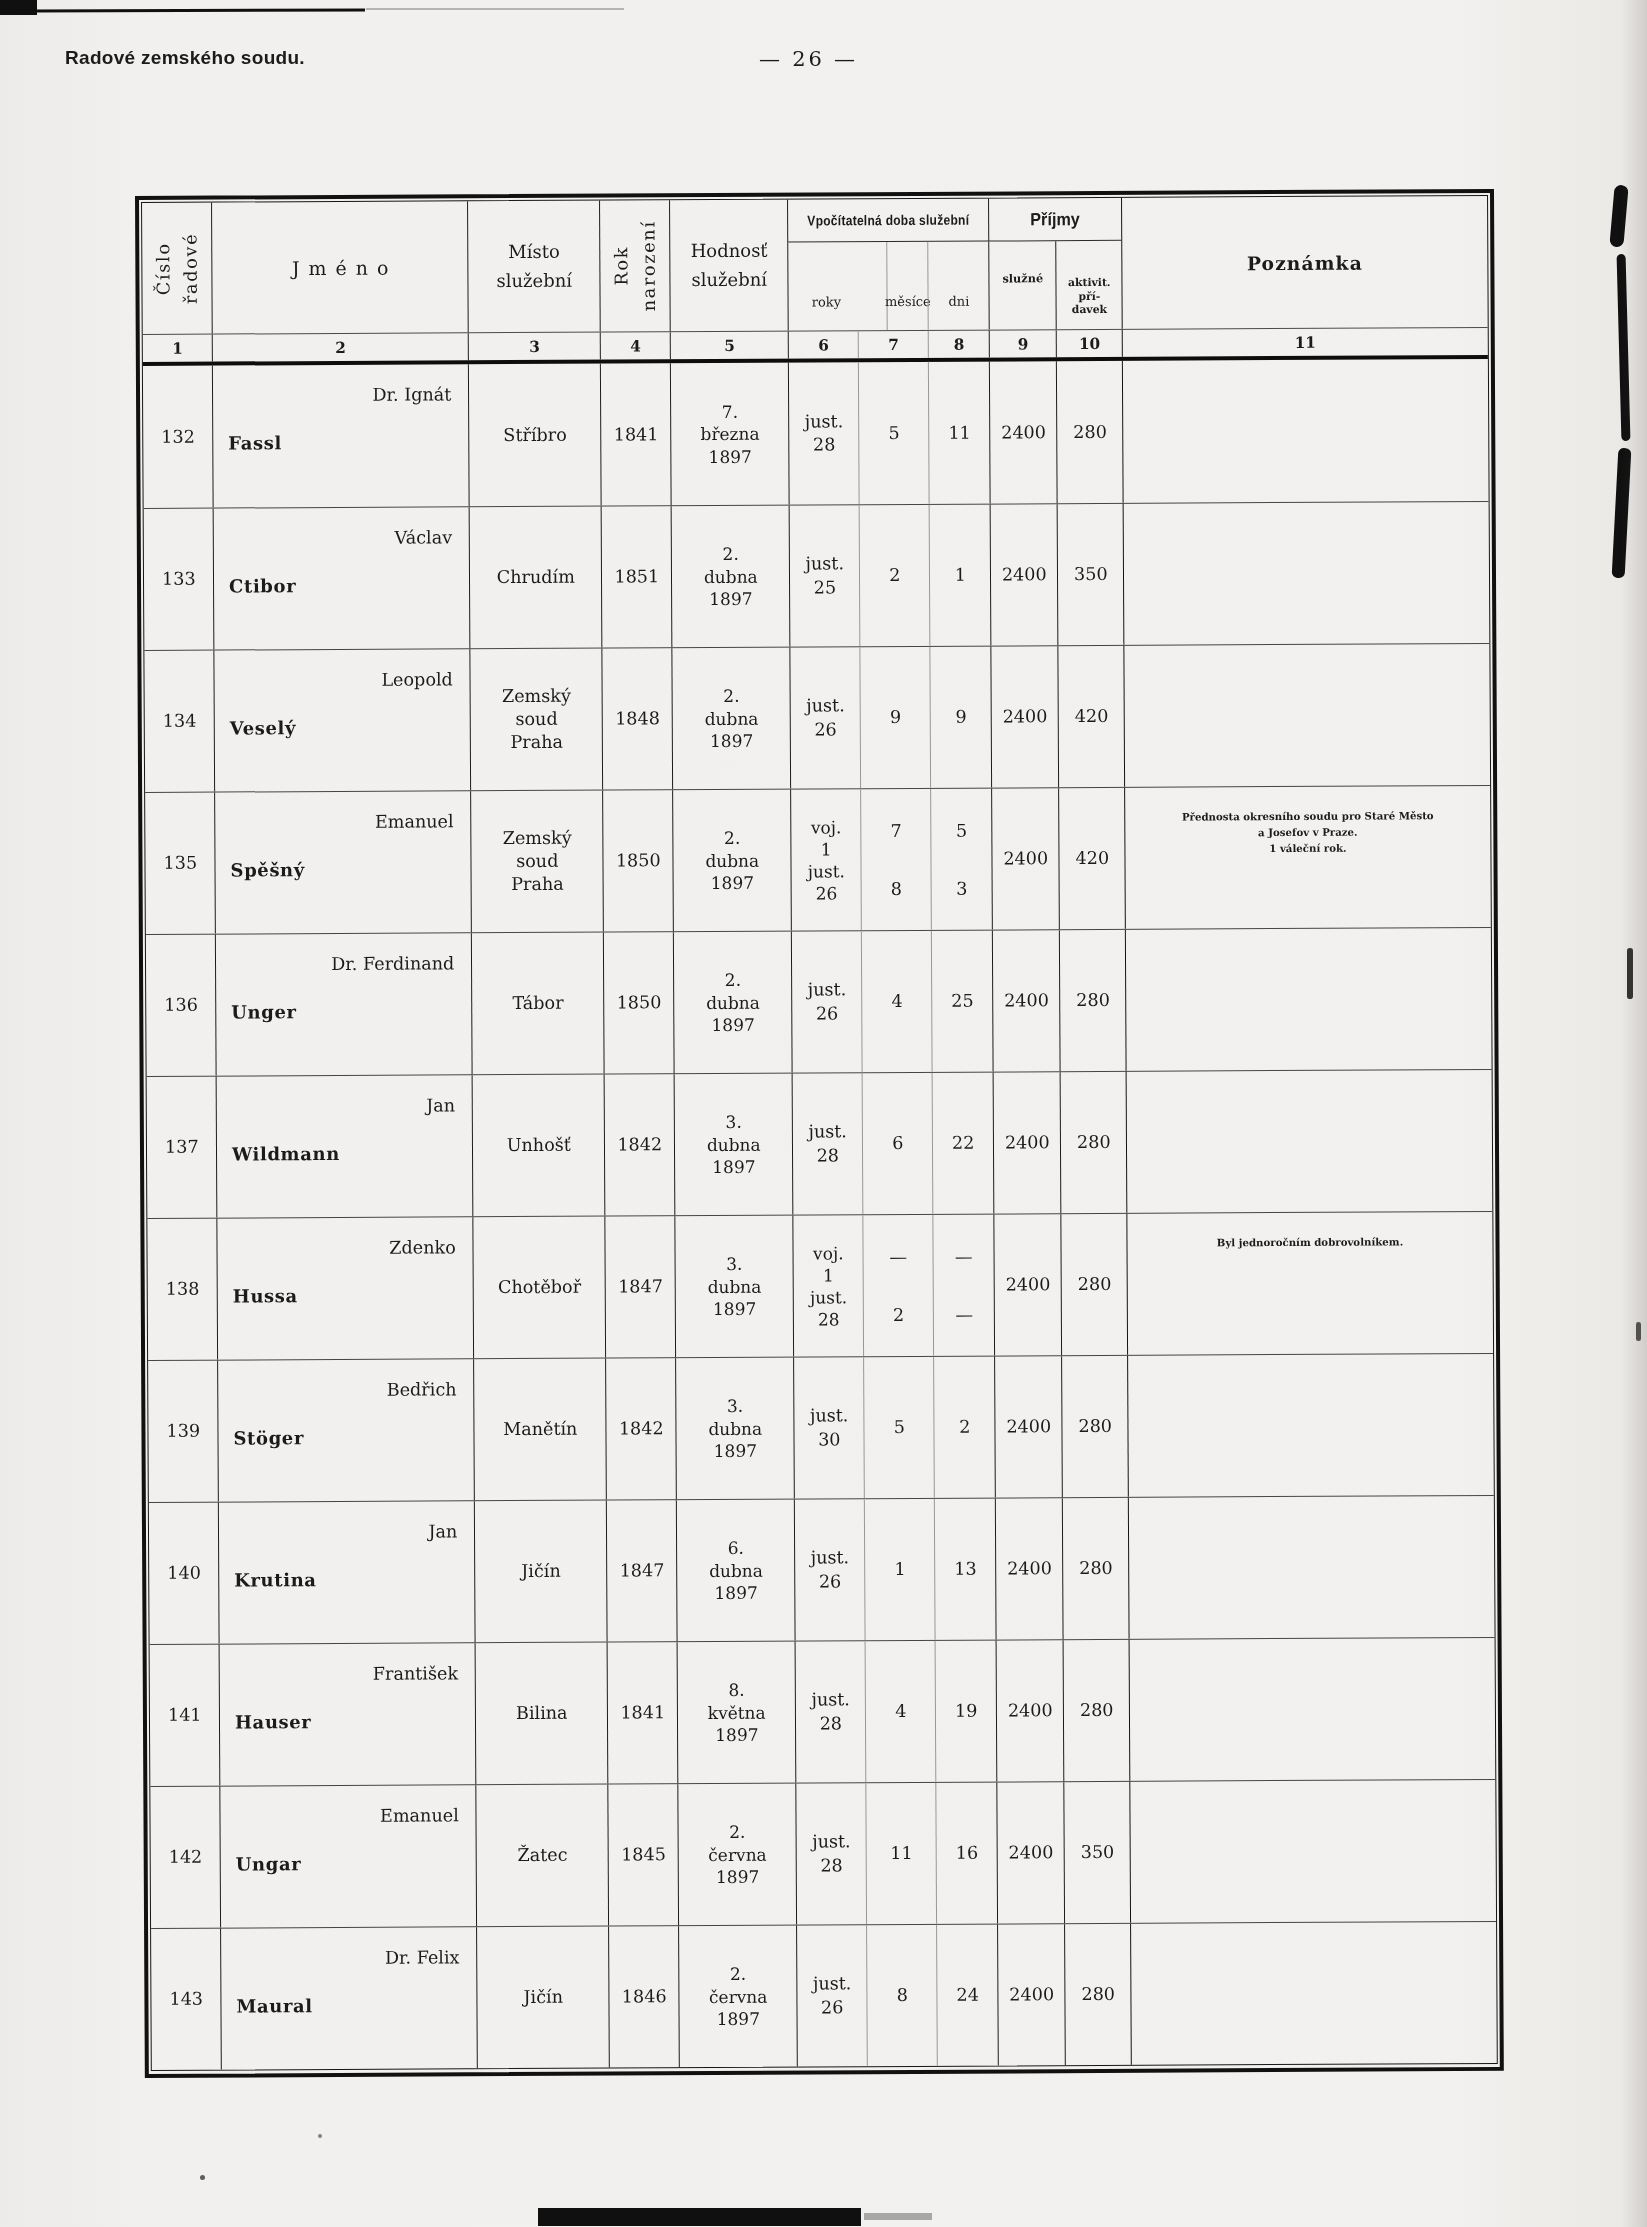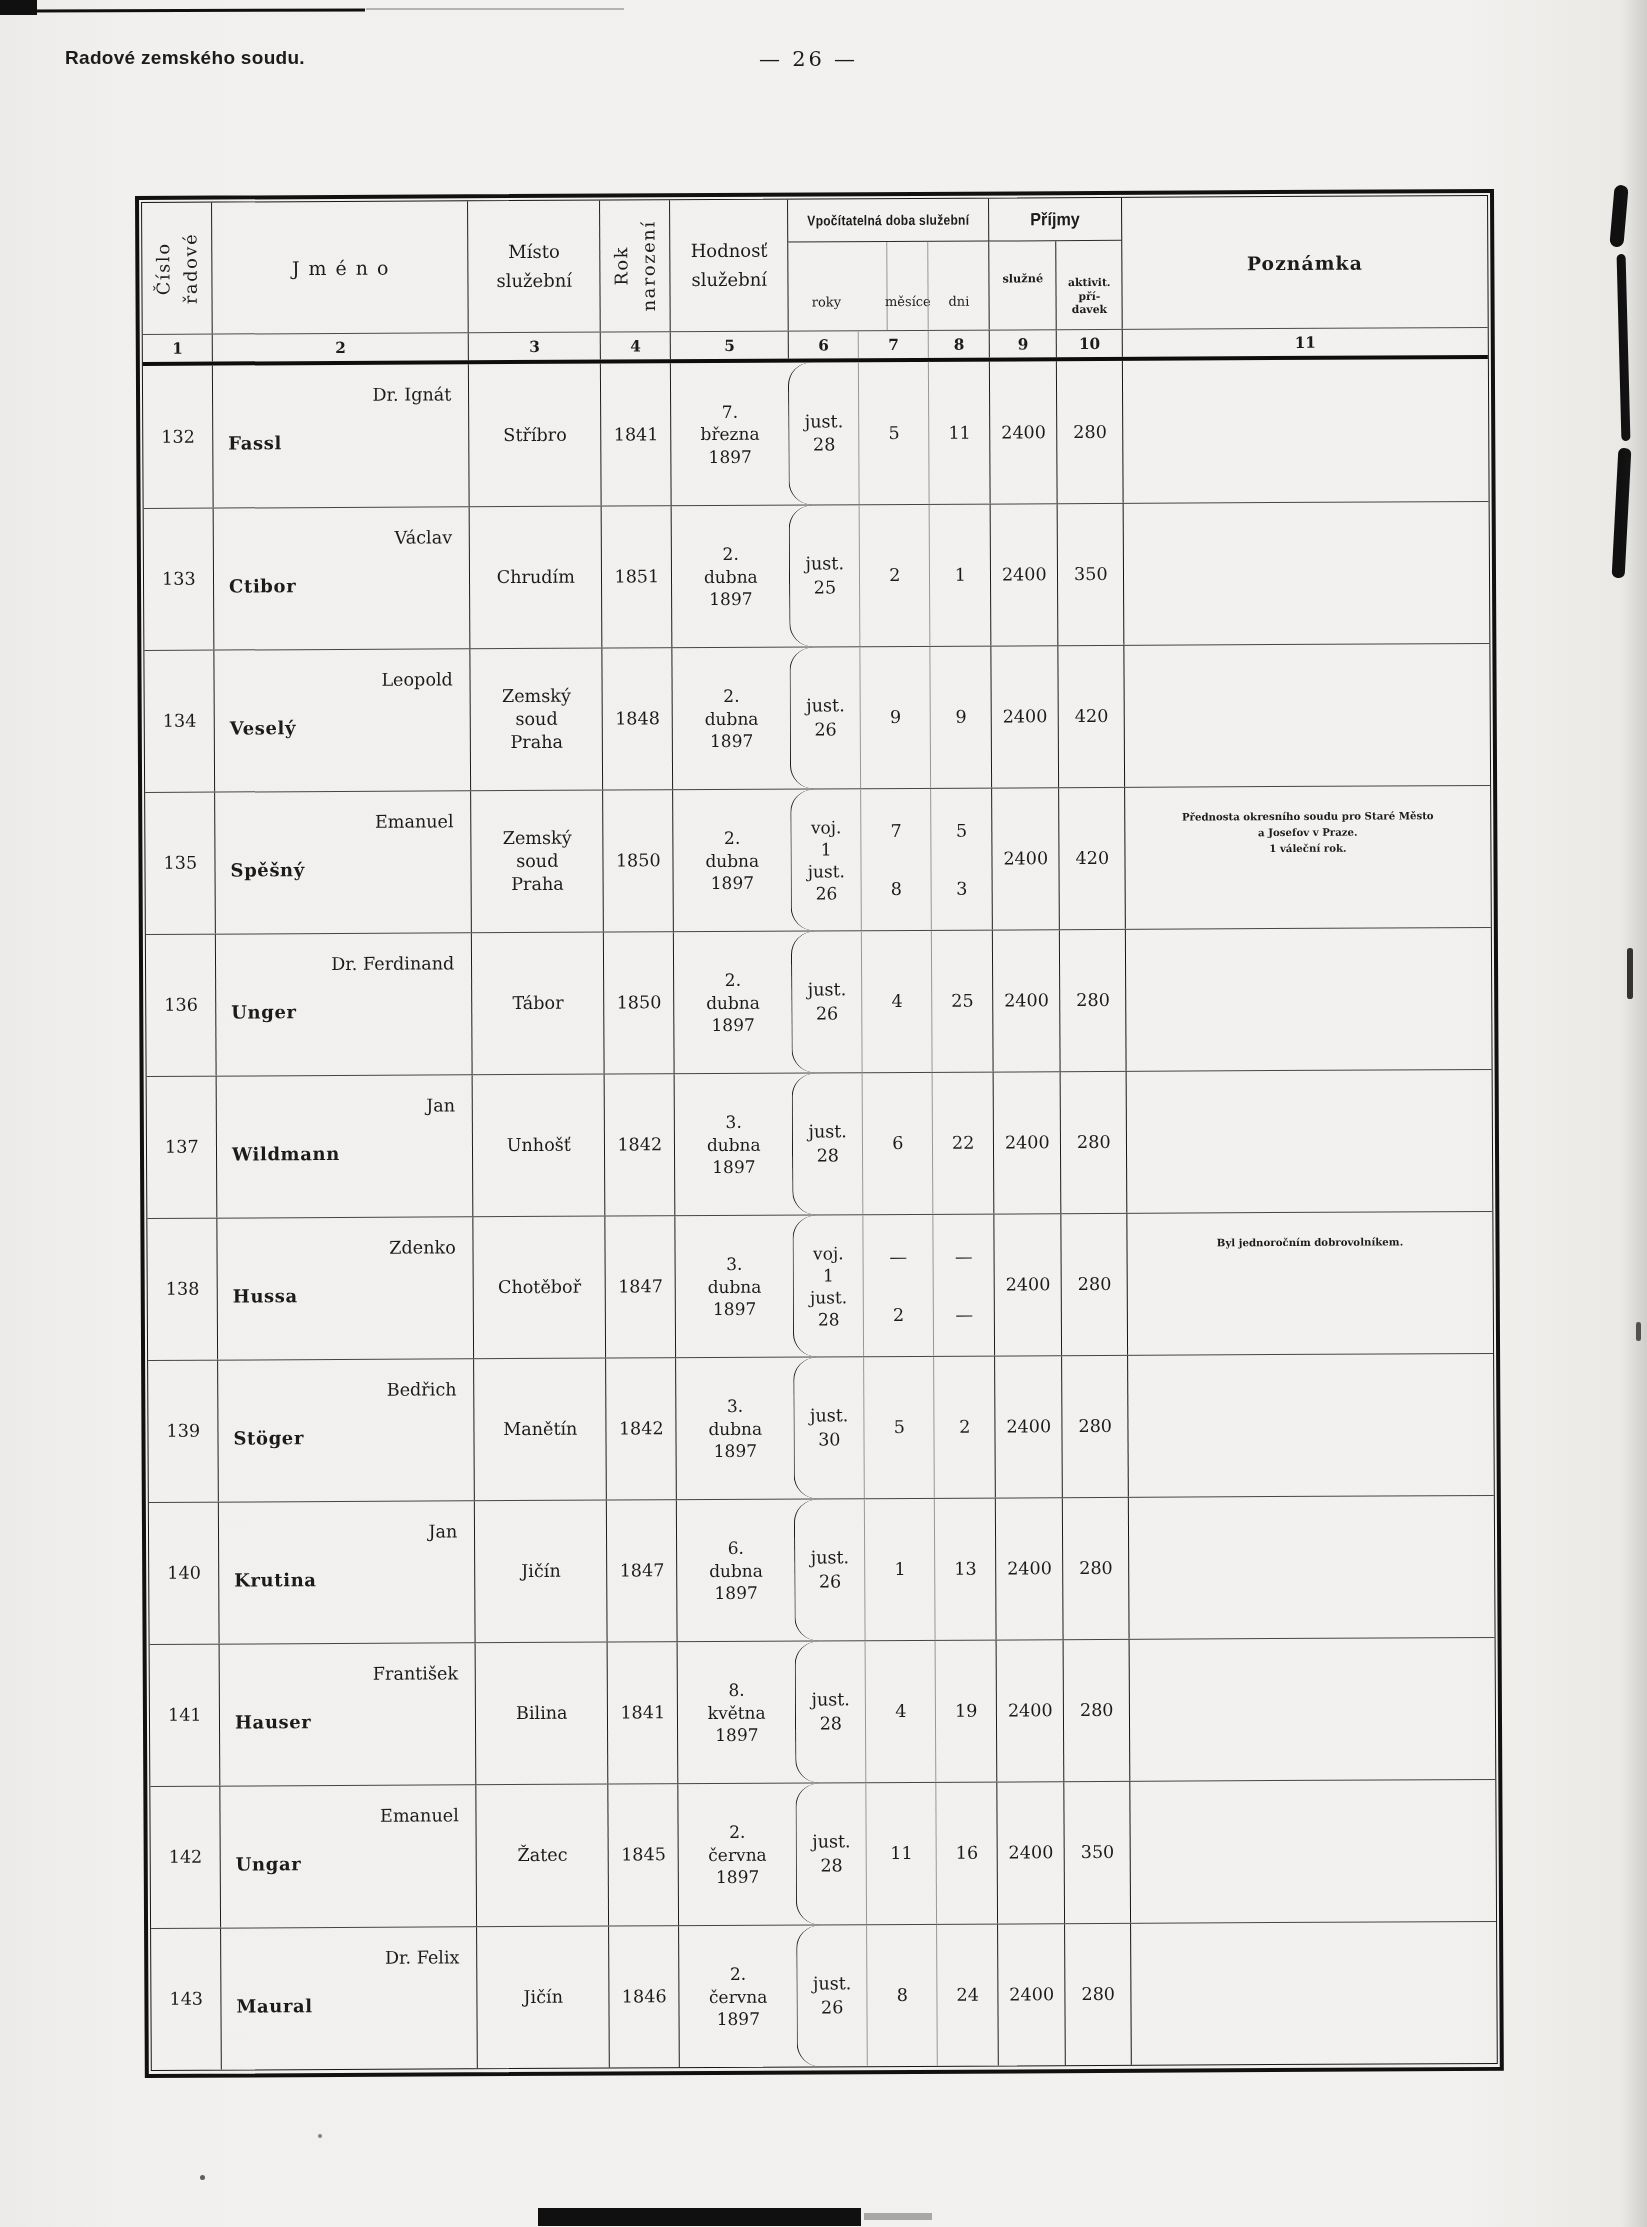--- a/index.html
+++ b/index.html
@@ -56,21 +56,21 @@
 
   
   .trow{display:grid;grid-template-columns:var(--cols);height:142px;}
   .trow + .trow{border-top:1.7px solid #454545;}
   .td{display:flex;align-items:center;justify-content:center;text-align:center;
     white-space:pre-line;font-size:17.6px;line-height:1.32;}
   .c-name{position:relative;}
   .given{position:absolute;top:19px;right:17px;font-size:17.6px;}
   .surname{position:absolute;top:66px;left:14.7px;font-weight:700;font-size:18px;letter-spacing:0.6px;}
   .c-rank{font-size:17px;}
-  .c-years{line-height:1.35;border-radius:23px;}
+  .c-years{line-height:1.35;}
   .c-note{font-size:10.2px;font-weight:700;line-height:1.6;align-items:flex-start;
     padding:20.4px 13.6px 0;}
   .dual .c-years{font-size:17px;line-height:1.3;}
   .dual .c-months,.dual .c-days{line-height:3.3;}
 
   
   .art{position:absolute;background:#101010;}
   .a-corner{left:0;top:0;width:37px;height:14.7px;}
   .a-topline{left:33px;top:8.5px;width:332px;height:3.4px;transform:rotate(-0.15deg);}
   .a-topline2{left:366px;top:8px;width:258px;height:1.7px;background:#999;opacity:.7;}

